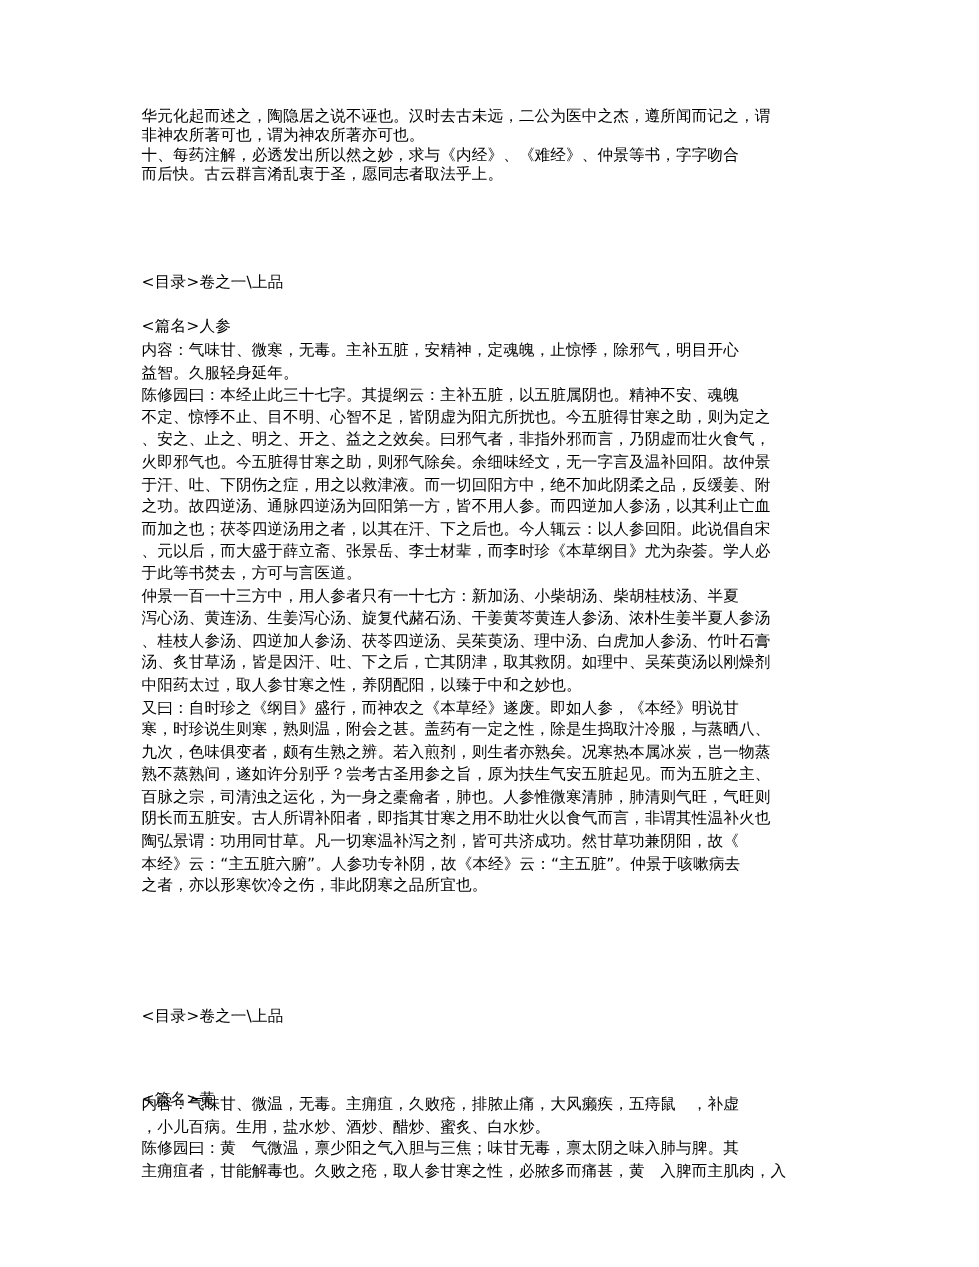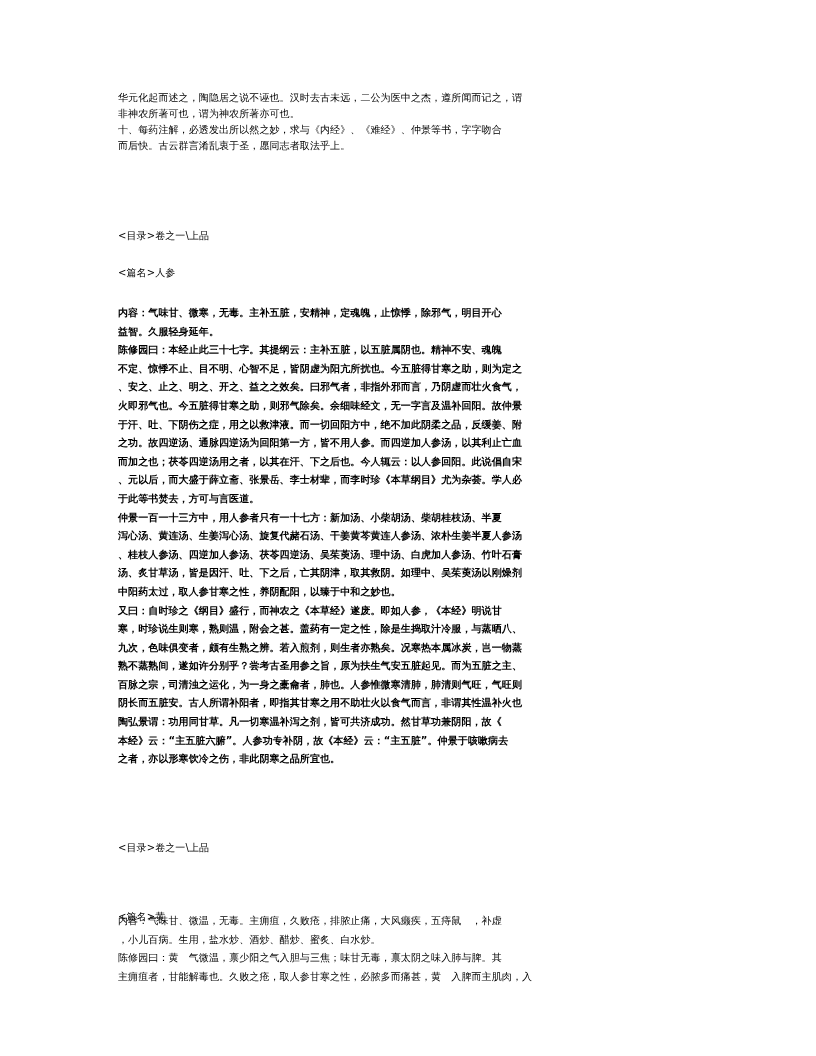--- a/index.html
+++ b/index.html
@@ -16,29 +16,29 @@
     width: 816px;
     height: 1056px;
     background: #ffffff;
     color: #000000;
     font-family: "DejaVu Sans", sans-serif;
     overflow: hidden;
   }
   .text-block {
     position: absolute;
     left: 118px;
-    font-size: 10px;
+    font-size: 13px;
     line-height: 18.6px;
     white-space: pre-line;
     letter-spacing: 0.1px;
   }
   .preface   { top: 90px;  line-height: 15.9px; }
   .toc-1     { top: 227px; }
   .title-1   { top: 264px; }
-  .body-1    { top: 304px; font-weight: bold; }
+  .body-1    { top: 284px; }
   .toc-2     { top: 839px; }
   .title-2   { top: 876px; margin-top: 32px; }
   .body-2    { top: 912px; }
 </style>
 </head>
 <body>
 
 <div class="page">
 
   <div class="text-block preface">华元化起而述之，陶隐居之说不诬也。汉时去古未远，二公为医中之杰，遵所闻而记之，谓

